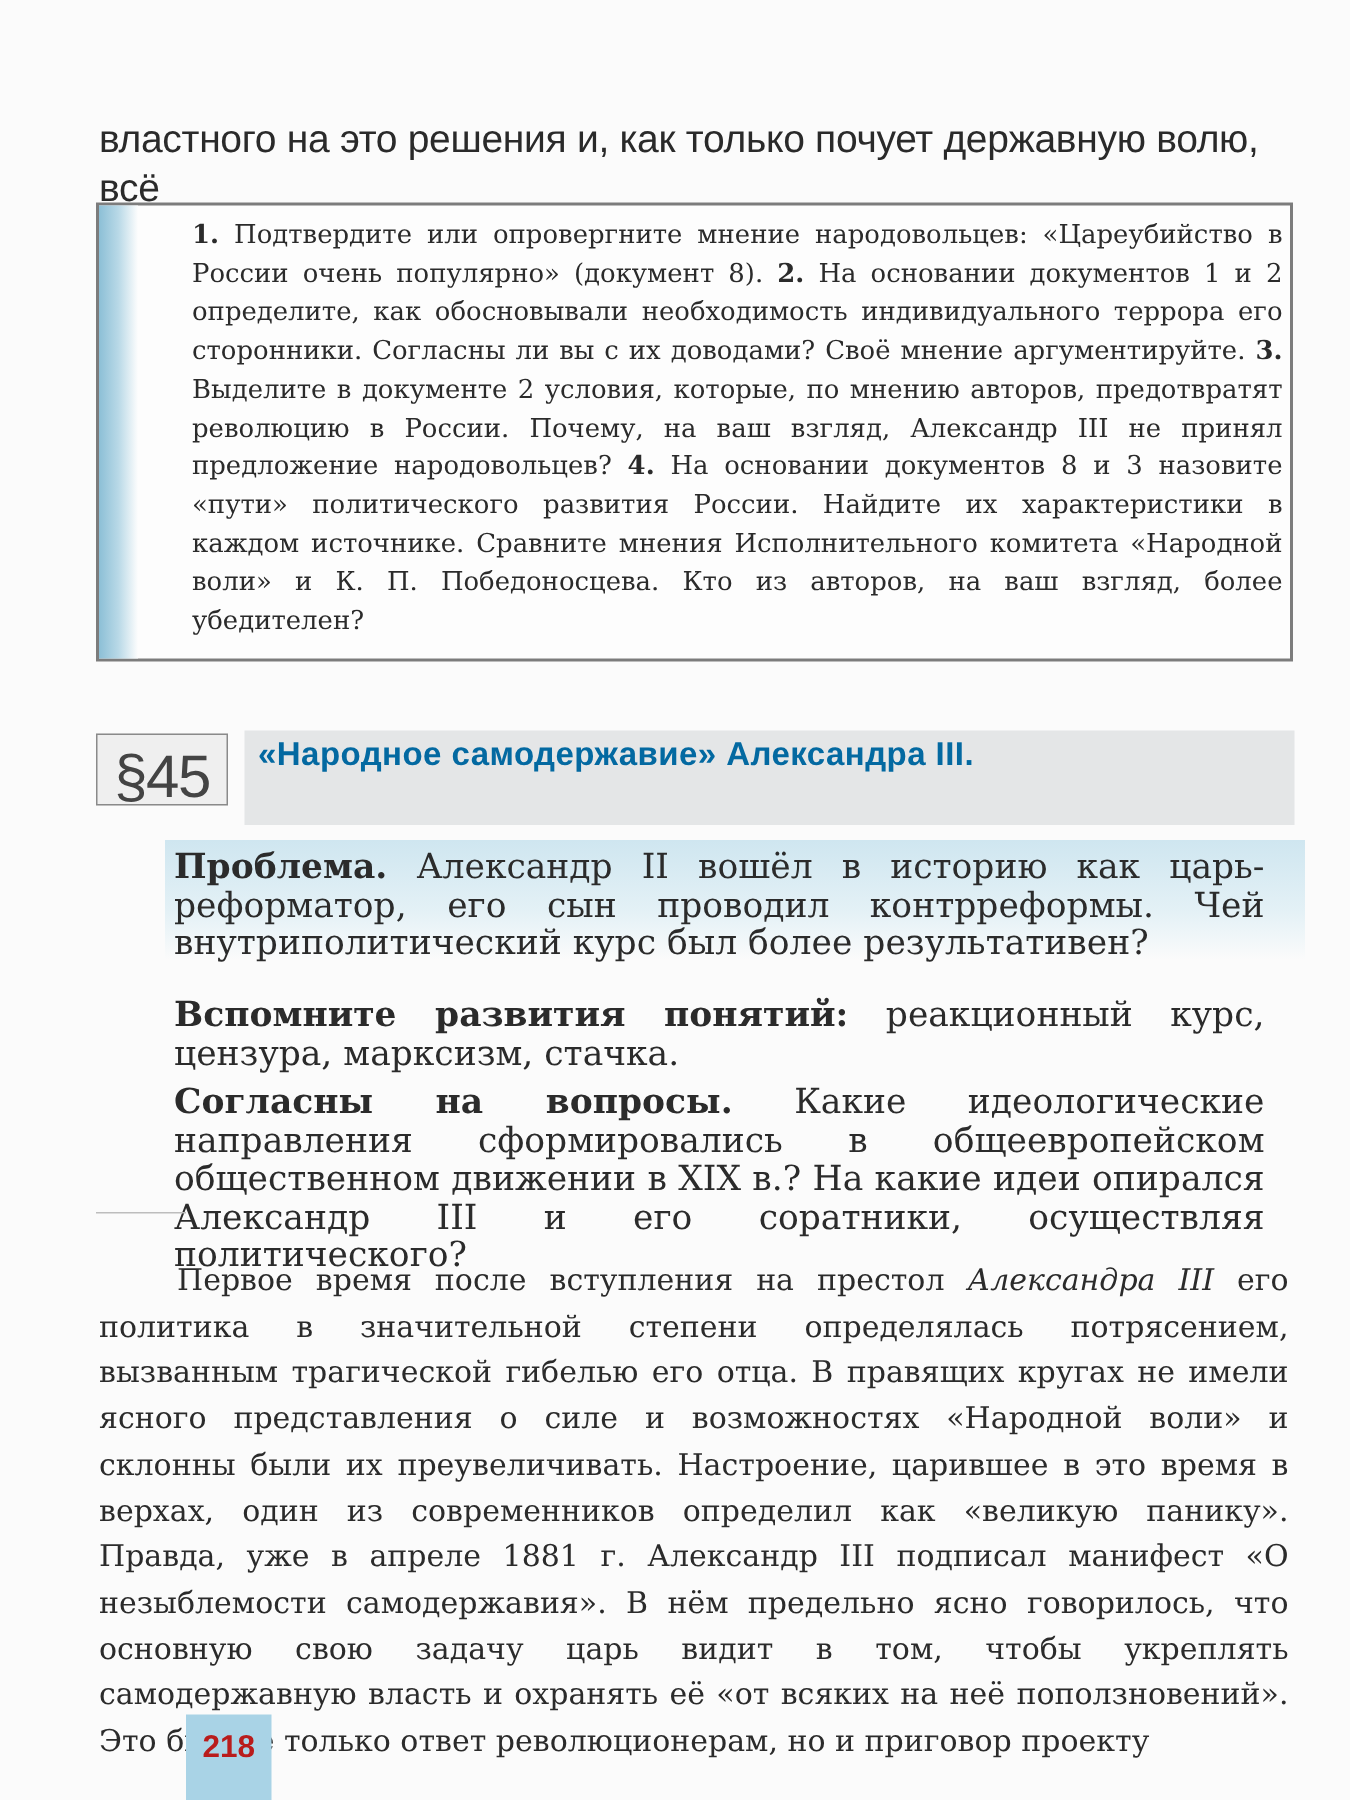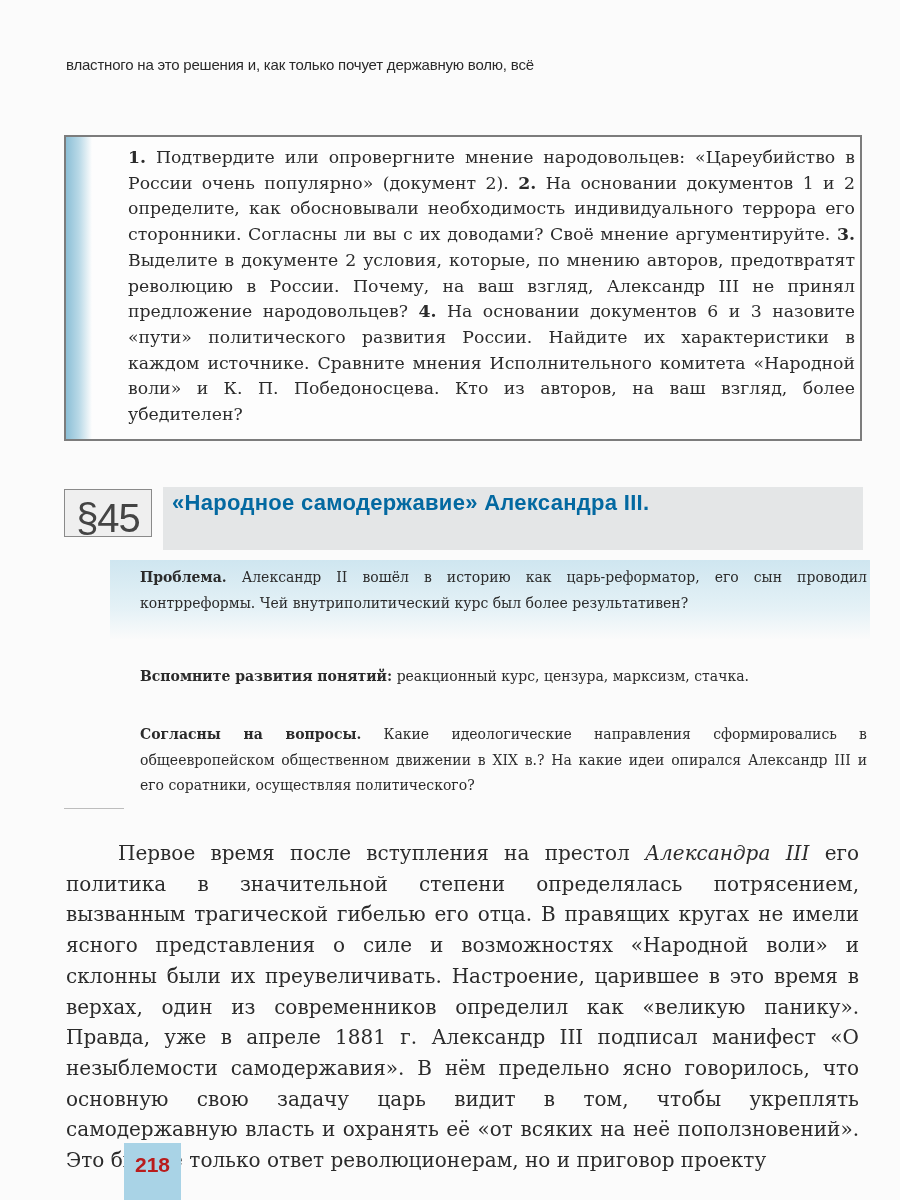--- a/index.html
+++ b/index.html
@@ -3,23 +3,23 @@
   <meta charset="utf-8">
   <style>
     html, body { margin: 0; padding: 0; }
     body {
       width: 900px; height: 1200px; position: relative; overflow: hidden;
       background: #fbfbfb;
       font-family: "DejaVu Serif", "Liberation Serif", serif;
       color: #2b2b2b;
     }
     .intro {
-      position: absolute; left: 66px; top: 48px; width: 790px;
+      position: absolute; left: 66px; top: 76px; width: 790px;
       font-family: "Liberation Sans", "DejaVu Sans", sans-serif;
-      font-size: 15px; line-height: 33px; color: #2a2a2a;
+      font-size: 26px; line-height: 33px; color: #2a2a2a;
       letter-spacing: -0.2px;
     }
     .task-box {
       position: absolute; left: 64px; top: 135px; width: 798px; height: 306px;
       border: 2px solid #7c7c7c; box-sizing: border-box;
       background: #fdfdfd;
     }
     .task-box .stripe {
       position: absolute; left: 0; top: 0; bottom: 0; width: 26px;
       background: linear-gradient(to right, #8cbfd6 0%, #b9d9e7 50%, #fdfdfd 100%);
@@ -46,22 +46,22 @@
       position: absolute; left: 172px; top: 489px; width: 690px;
       font-family: "Liberation Sans", "DejaVu Sans", sans-serif;
       font-weight: bold; font-size: 22px; line-height: 28px;
       color: #0369a1; letter-spacing: 0.3px;
     }
     .problem-bg {
       position: absolute; left: 110px; top: 560px; width: 760px; height: 80px;
       background: linear-gradient(to bottom, #cfe6f0 0%, #e4f1f6 60%, rgba(251,251,251,0) 100%);
     }
     .block {
-      position: absolute; left: 140px; width: 727px;
-      font-size: 14px; line-height: 25.5px; text-align: justify;
+      position: absolute; left: 116px; width: 727px;
+      font-size: 23px; line-height: 25.5px; text-align: justify;
       text-align-last: left;
     }
     .block b { font-weight: bold; }
     .main-text {
       position: absolute; left: 66px; top: 838px; width: 793px;
       font-size: 20px; line-height: 30.7px; text-align: justify;
       text-indent: 52px;
     }
     .main-text i { font-style: italic; }
     .page-num {
@@ -80,27 +80,27 @@
 <body>
 
 <div class="intro">
   <div>властного на это решения и, как только почует державную волю, всё</div>
 </div>
 
 <div class="task-box">
   <div class="stripe"></div>
   <div class="text">
     <b>1.</b>
-    <span>Подтвердите или опровергните мнение народовольцев: «Цареубийство в России очень популярно» (документ 2).</span>
+    <span>Подтвердите или опровергните мнение народовольцев: «Цареубийство в России очень популярно» (документ 8).</span>
     <b>2.</b>
     <span>На основании документов 1 и 2 определите, как обосновывали необходимость индивидуального террора его сторонники. Согласны ли вы с их доводами? Своё мнение аргументируйте.</span>
     <b>3.</b>
     <span>Выделите в документе 2 условия, которые, по мнению авторов, предотвратят революцию в России. Почему, на ваш взгляд, Александр III не принял предложение народовольцев?</span>
     <b>4.</b>
-    <span>На основании документов 6 и 3 назовите «пути» политического развития России. Найдите их характеристики в каждом источнике. Сравните мнения Исполнительного комитета «Народной воли» и К. П. Победоносцева. Кто из авторов, на ваш взгляд, более убедителен?</span>
+    <span>На основании документов 8 и 3 назовите «пути» политического развития России. Найдите их характеристики в каждом источнике. Сравните мнения Исполнительного комитета «Народной воли» и К. П. Победоносцева. Кто из авторов, на ваш взгляд, более убедителен?</span>
   </div>
 </div>
 
 <div class="section-num">§45</div>
 <div class="section-band"></div>
 <div class="section-title">
   <div>«Народное самодержавие» Александра III.</div>
 </div>
 
 <div class="problem-bg"></div>

